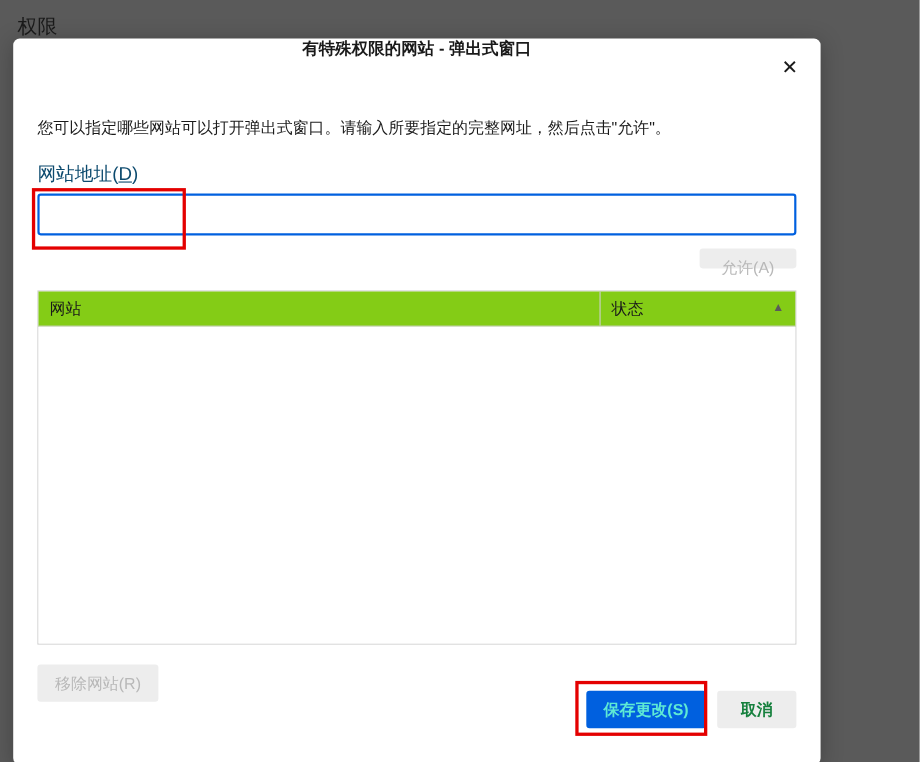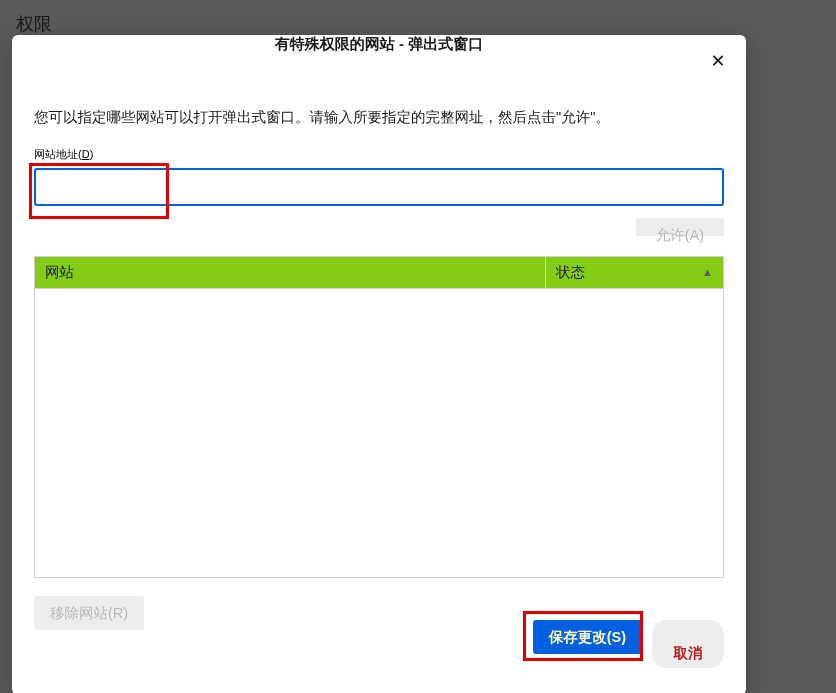--- a/index.html
+++ b/index.html
@@ -67,22 +67,22 @@
       display: flex;
       flex-direction: column;
     }
     .description {
       font-size: 14.5px;
       color: #1a1a1a;
       margin-bottom: 18px;
       line-height: 1.5;
     }
     .field-label {
-      font-size: 11px;
-      color: #000000;
+      font-size: 17px;
+      color: #0c4a6e;
       margin-bottom: 6px;
     }
     .underline {
       text-decoration: underline;
     }
     .input-wrapper {
       position: relative;
       margin-bottom: 12px;
     }
     .url-input {
@@ -180,37 +180,37 @@
       color: #b8b8b8;
       font-size: 14.5px;
       padding: 8px 16px;
       border-radius: 3px;
       cursor: not-allowed;
       height: 34px;
     }
     .save-button {
       background: #0060df;
       border: none;
-      color: #fef9c3;
+      color: #5eead4;
       font-size: 14.5px;
       font-weight: 600;
       padding: 8px 16px;
       border-radius: 3px;
       cursor: pointer;
       height: 34px;
       min-width: 102px;
     }
     .cancel-button {
       background: #ededed;
       border: none;
-      color: #b91c1c;
+      color: #15803d;
       font-size: 14.5px;
       font-weight: 600;
-      padding: 24px 16px;
-      border-radius: 14px;
+      padding: 8px 16px;
+      border-radius: 3px;
       cursor: pointer;
       height: 34px;
       min-width: 72px;
     }
     .highlight-box-2 {
       position: absolute;
       left: -10px;
       top: -9px;
       width: 120px;
       height: 50px;

